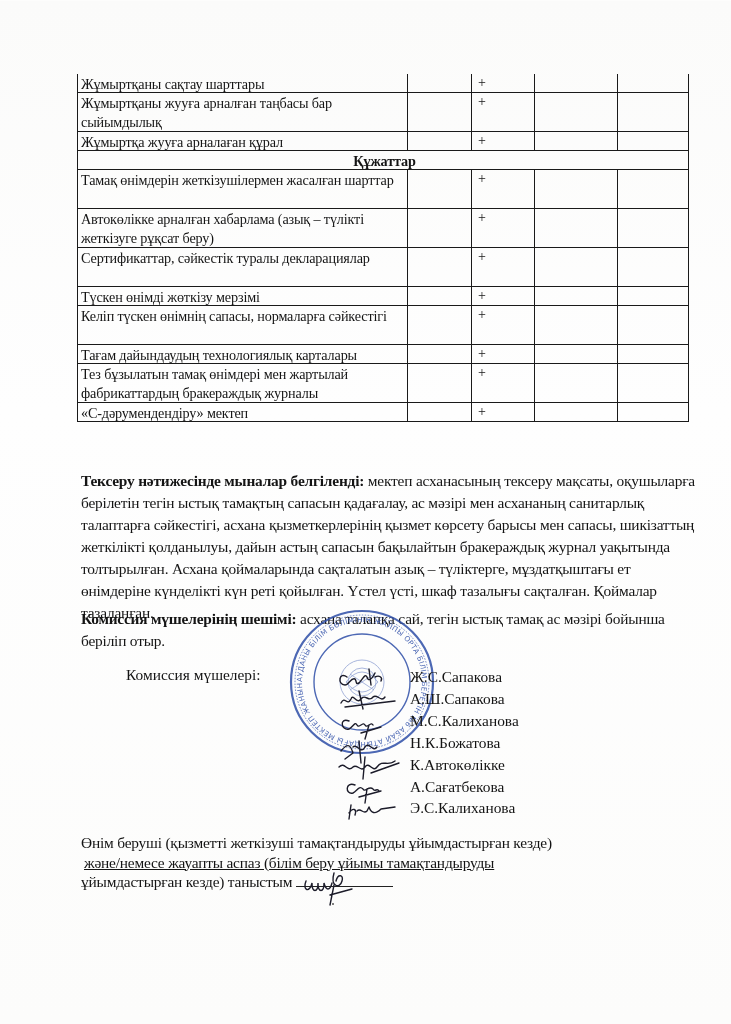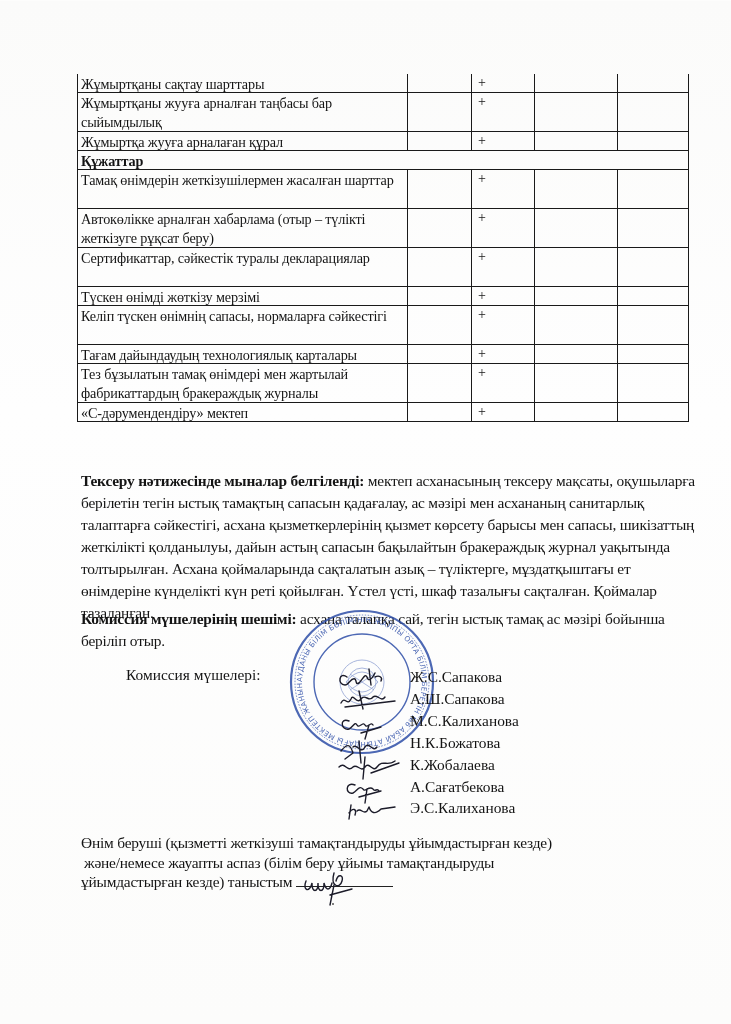--- a/index.html
+++ b/index.html
@@ -37,21 +37,21 @@
       display: flex;
     }
     .cell {
       box-sizing: border-box;
       border-right: 1.3px solid #1a1a1a;
       font-size: 14.2px;
       line-height: 18.5px;
       padding: 1px 0 0 3px;
       letter-spacing: -0.15px;
     }
-    .cell:last-child { border-right: none; }
+    .cell:last-child { border-right: none; text-align: center; }
     .c0 { width: 330px; }
     .c1 { width: 64px; }
     .c2 { width: 63px; padding-left: 6px; }
     .c3 { width: 83px; }
     .c4 { flex: 1; }
     .row.section .cell {
       width: 100%;
       font-weight: bold;
       border-right: none;
     }
@@ -89,21 +89,21 @@
 
     .ack {
       position: absolute;
       left: 81px;
       top: 832px;
       width: 520px;
       font-size: 15.4px;
       line-height: 19.5px;
       letter-spacing: -0.2px;
     }
-    .ack .line2 { padding-left: 3px; }
+    .ack .line2 { padding-left: 3px; text-decoration: underline; }
     .sig-line {
       display: inline-block;
       width: 97px;
       border-bottom: 1.2px solid #222;
       height: 14px;
       vertical-align: baseline;
       position: relative;
     }
 
     
@@ -171,21 +171,21 @@
         <div class="cell">Құжаттар</div>
       </div>
       <div class="row h2">
         <div class="cell c0">Тамақ өнімдерін жеткізушілермен жасалған шарттар</div>
         <div class="cell c1"></div>
         <div class="cell c2 plus">+</div>
         <div class="cell c3"></div>
         <div class="cell c4"></div>
       </div>
       <div class="row h2">
-        <div class="cell c0">Автокөлікке арналған хабарлама (отыр – түлікті жеткізуге рұқсат беру)</div>
+        <div class="cell c0">Автокөлікке арналған хабарлама (азық – түлікті жеткізуге рұқсат беру)</div>
         <div class="cell c1"></div>
         <div class="cell c2 plus">+</div>
         <div class="cell c3"></div>
         <div class="cell c4"></div>
       </div>
       <div class="row h2">
         <div class="cell c0">Сертификаттар, сәйкестік туралы декларациялар</div>
         <div class="cell c1"></div>
         <div class="cell c2 plus">+</div>
         <div class="cell c3"></div>
@@ -266,21 +266,21 @@
       <path d="M20,122 C10,118 10,132 18,130 C22,128 24,122 28,126 C30,130 34,122 38,126 C40,130 42,124 44,128 M32,126 L30,140 M24,134 L46,128"></path>
       <path d="M16,142 L14,156 M14,150 C18,144 22,146 20,152 M22,148 C26,144 28,152 32,148 L34,144 C36,150 40,152 46,146 L60,144"></path>
     </g>
   </svg>
 
   <div class="names">
     <div>Ж.С.Сапакова</div>
     <div>А.Ш.Сапакова</div>
     <div>М.С.Калиханова</div>
     <div>Н.К.Божатова</div>
-    <div>К.Жобалаева</div>
+    <div>К.Автокөлікке</div>
     <div>А.Сағатбекова</div>
     <div>Э.С.Калиханова</div>
   </div>
 
   <div class="ack">
     <div>Өнім беруші (қызметті жеткізуші тамақтандыруды ұйымдастырған кезде)</div>
     <div class="line2">және/немесе жауапты аспаз (білім беру ұйымы тамақтандыруды</div>
     <div><span>ұйымдастырған кезде) таныстым</span> <span class="sig-line"></span></div>
   </div>
 

